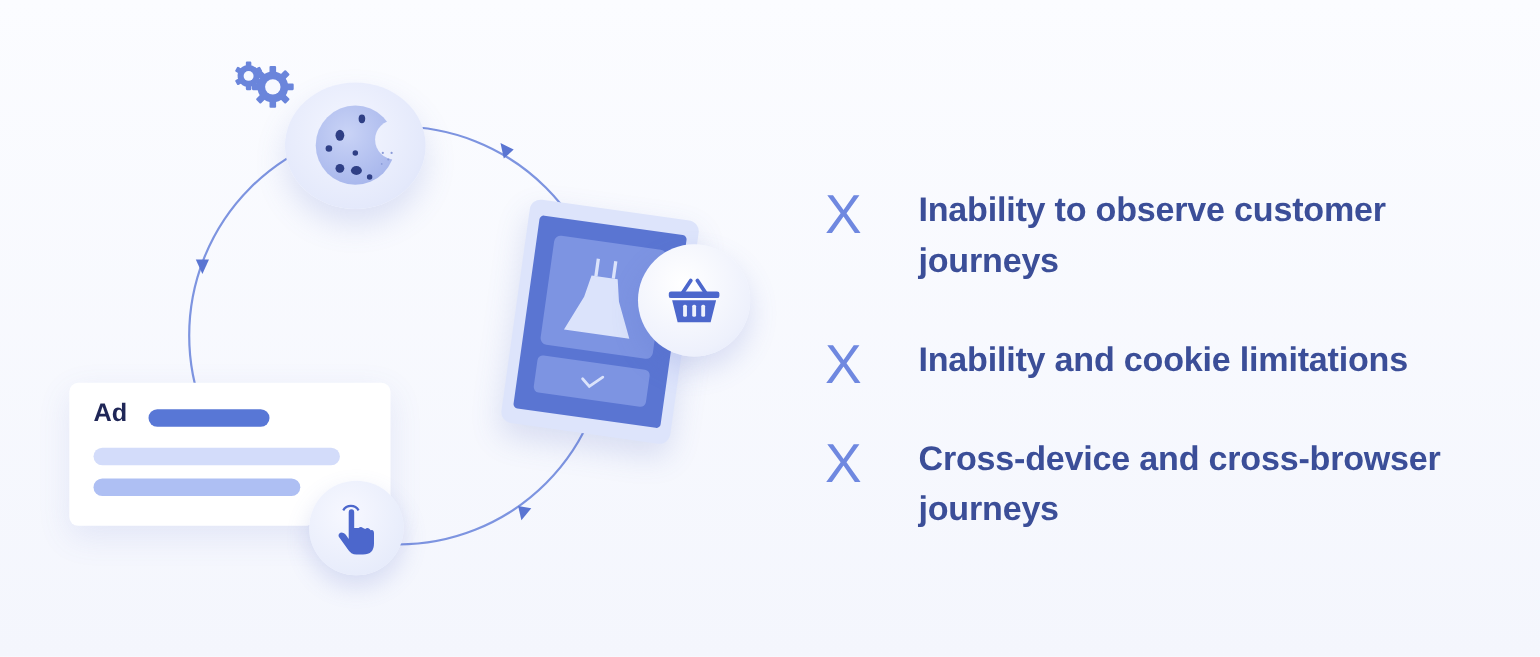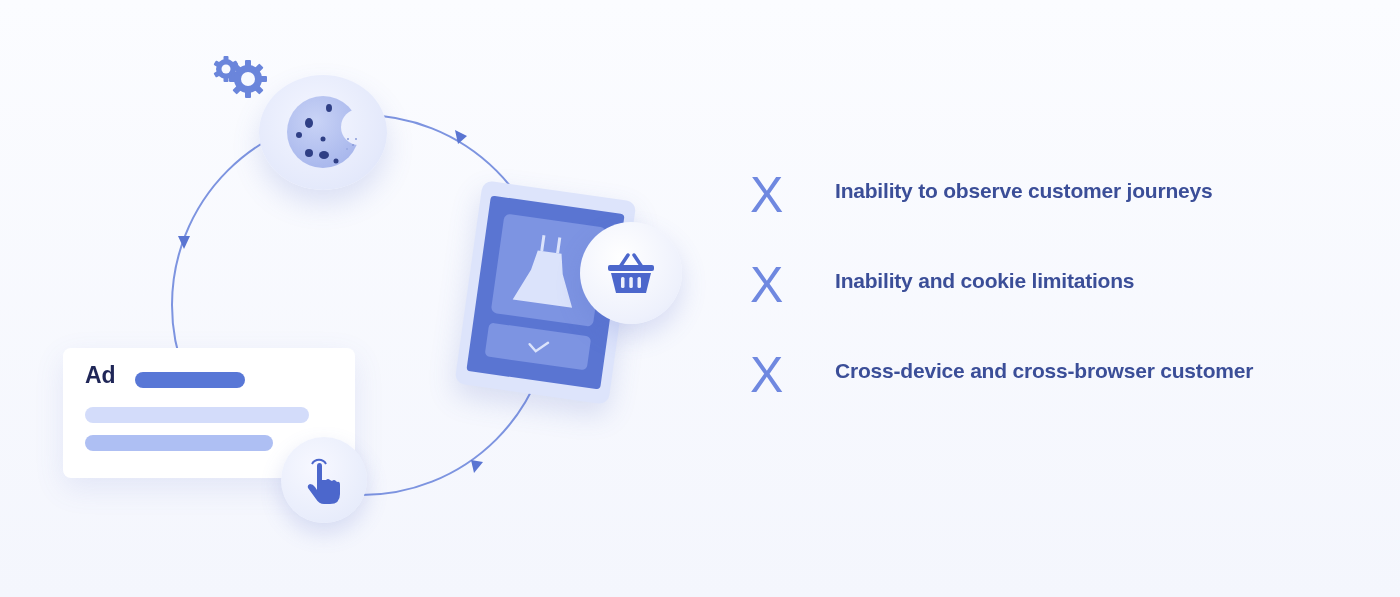--- a/index.html
+++ b/index.html
@@ -57,21 +57,21 @@
     box-shadow: 0 10px 22px rgba(90,110,200,0.2);
     display: flex; align-items: center; justify-content: center;
   }
   .list { position: absolute; left: 750px; top: 168px; width: 640px; }
   .list-item { position: relative; padding-left: 85px; }
   .x-mark {
     position: absolute; left: 0; top: 2px;
     font-size: 50px; line-height: 50px; color: #6f88e0; font-family: "Liberation Sans", sans-serif; font-weight: normal;
   }
   .item-text {
-    font-size: 21px; line-height: 46px; font-weight: bold; color: #3b4e98;
+    font-size: 31px; line-height: 46px; font-weight: bold; color: #3b4e98;
     letter-spacing: -0.2px;
   }
 </style>
 </head>
 <body>
 
 <svg id="cycle-svg" width="1400" height="597">
   <circle cx="362" cy="305" r="190" fill="none" stroke="#7d94e0" stroke-width="2"></circle>
 
   <polygon points="455,130 467,136 458,144" fill="#5a75d2"></polygon>
@@ -175,15 +175,15 @@
   <div class="list-item" style="margin-bottom:44px;">
     <span class="x-mark">X</span>
     <div class="item-text" style="width:480px;">Inability to observe customer journeys</div>
   </div>
   <div class="list-item" style="margin-bottom:44px;">
     <span class="x-mark">X</span>
     <div class="item-text">Inability and cookie limitations</div>
   </div>
   <div class="list-item">
     <span class="x-mark">X</span>
-    <div class="item-text" style="width:520px;">Cross-device and cross-browser customer</div>
+    <div class="item-text" style="width:520px;">Cross-device and cross-browser journeys</div>
   </div>
 </div>
 
 </body></html>

